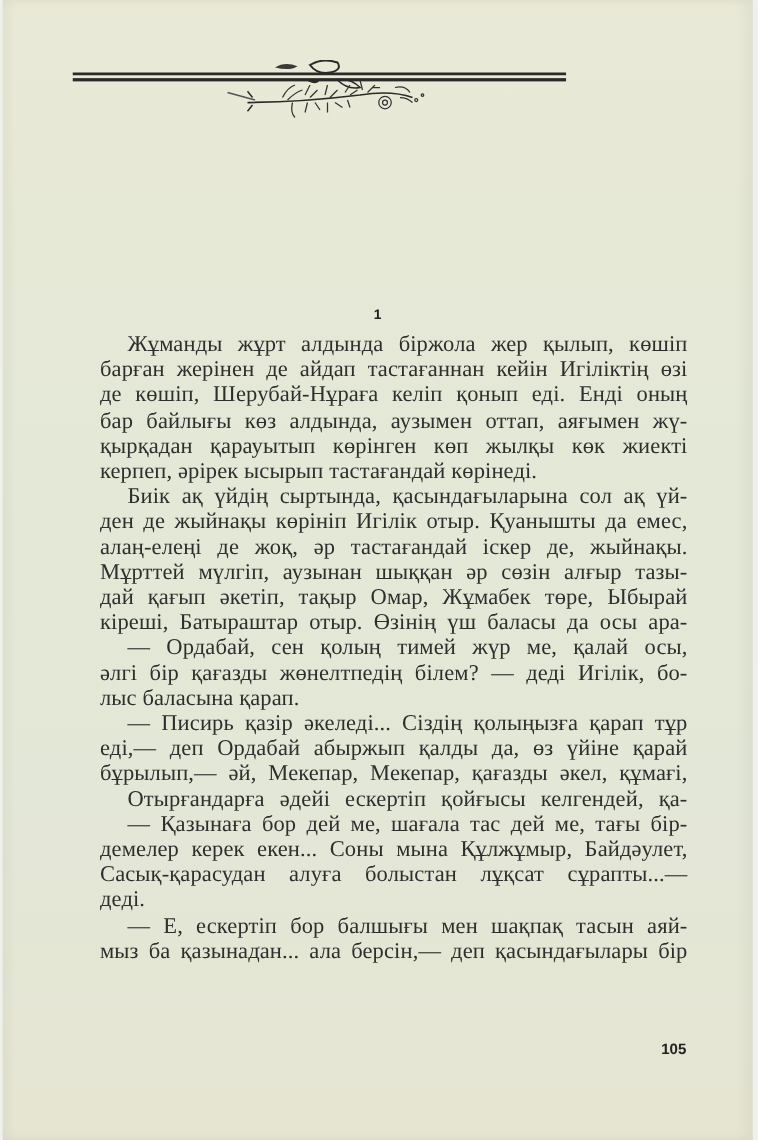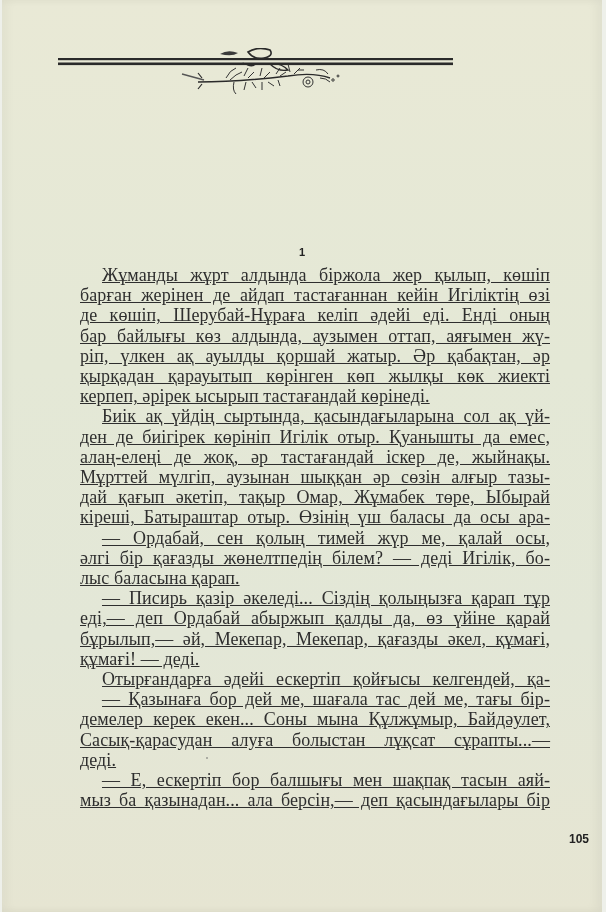--- a/index.html
+++ b/index.html
@@ -49,40 +49,38 @@
       line-height: 20.2px;
       color: #2e2e2e;
       letter-spacing: 0.1px;
     }
     .para {
       margin: 0;
       text-align: justify;
       text-align-last: left;
       text-indent: 22px;
       hyphens: manual;
-      text-decoration: underline;
     }
     .line {
       display: block;
       white-space: nowrap;
       text-align: justify;
       text-align-last: justify;
     }
     .line.last {
       text-align-last: left;
     }
     .page-number {
       position: absolute;
       left: 527px;
       top: 832px;
       font-family: "Liberation Sans", "DejaVu Sans", sans-serif;
       font-weight: bold;
       font-size: 12px;
       color: #222;
-      margin-left: 40px;
     }
     .speck {
       position: absolute;
       left: 204px;
       top: 757px;
       width: 2px;
       height: 2px;
       background: #666;
       border-radius: 50%;
       opacity: 0.6;
@@ -119,44 +117,42 @@
       <circle cx="280" cy="28" r="1"></circle>
     </g>
   </svg>
 
   <div class="chapter-number">1</div>
 
   <div class="body-text">
     <p class="para">
       <span class="line">Жұманды жұрт алдында біржола жер қылып, көшіп</span>
       <span class="line" style="text-indent:0">барған жерінен де айдап тастағаннан кейін Игіліктің өзі</span>
-      <span class="line" style="text-indent:0">де көшіп, Шерубай-Нұраға келіп әдейі еді. Енді оның</span>
+      <span class="line" style="text-indent:0">де көшіп, Шерубай-Нұраға келіп қонып еді. Енді оның</span>
       <span class="line" style="text-indent:0">бар байлығы көз алдында, аузымен оттап, аяғымен жү-</span>
-      <span class="line" style="text-indent:0">ріп, үлкен ақ ауылды қоршай жатыр. Әр қабақтан, әр</span>
       <span class="line" style="text-indent:0">қырқадан қарауытып көрінген көп жылқы  көк жиекті</span>
       <span class="line last" style="text-indent:0">керпеп, әрірек ысырып тастағандай көрінеді.</span>
     </p>
     <p class="para">
       <span class="line">Биік ақ үйдің сыртында, қасындағыларына сол ақ үй-</span>
-      <span class="line" style="text-indent:0">ден де биігірек көрініп Игілік отыр. Қуанышты да емес,</span>
+      <span class="line" style="text-indent:0">ден де жыйнақы көрініп Игілік отыр. Қуанышты да емес,</span>
       <span class="line" style="text-indent:0">алаң-елеңі де жоқ, әр тастағандай іскер де, жыйнақы.</span>
       <span class="line" style="text-indent:0">Мұрттей мүлгіп, аузынан шыққан әр сөзін алғыр тазы-</span>
       <span class="line" style="text-indent:0">дай қағып әкетіп, тақыр Омар, Жұмабек төре, Ыбырай</span>
       <span class="line" style="text-indent:0">кіреші, Батыраштар отыр. Өзінің үш баласы да осы ара-</span>
     </p>
     <p class="para">
       <span class="line">— Ордабай, сен қолың  тимей жүр ме, қалай осы,</span>
       <span class="line" style="text-indent:0">әлгі бір қағазды жөнелтпедің білем? — деді Игілік, бо-</span>
       <span class="line last" style="text-indent:0">лыс баласына қарап.</span>
     </p>
     <p class="para">
       <span class="line">— Писирь қазір әкеледі... Сіздің қолыңызға қарап тұр</span>
       <span class="line" style="text-indent:0">еді,— деп Ордабай абыржып қалды да, өз үйіне қарай</span>
       <span class="line" style="text-indent:0">бұрылып,— әй, Мекепар, Мекепар, қағазды әкел, құмағі,</span>
-      <span class="line last" style="text-indent:0">құмағі! — деді.</span>
     </p>
     <p class="para">
       <span class="line">Отырғандарға әдейі ескертіп қойғысы келгендей, қа-</span>
     </p>
     <p class="para">
       <span class="line">— Қазынаға бор дей ме, шағала тас дей ме, тағы бір-</span>
       <span class="line" style="text-indent:0">демелер керек екен... Соны мына Құлжұмыр, Байдәулет,</span>
       <span class="line" style="text-indent:0">Сасық-қарасудан алуға  болыстан  лұқсат  сұрапты...—</span>
       <span class="line last" style="text-indent:0">деді.</span>
     </p>

